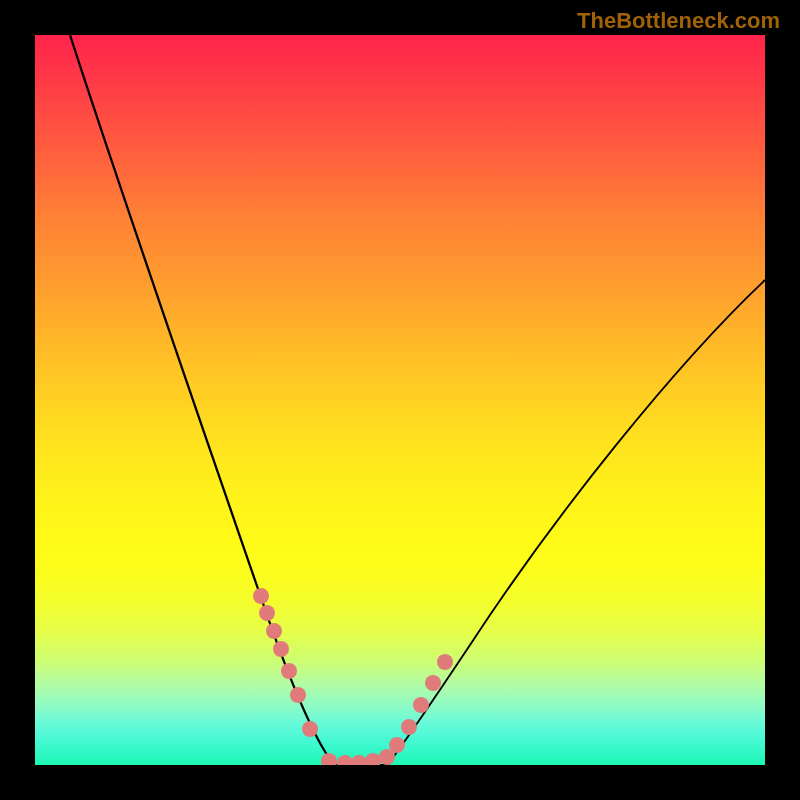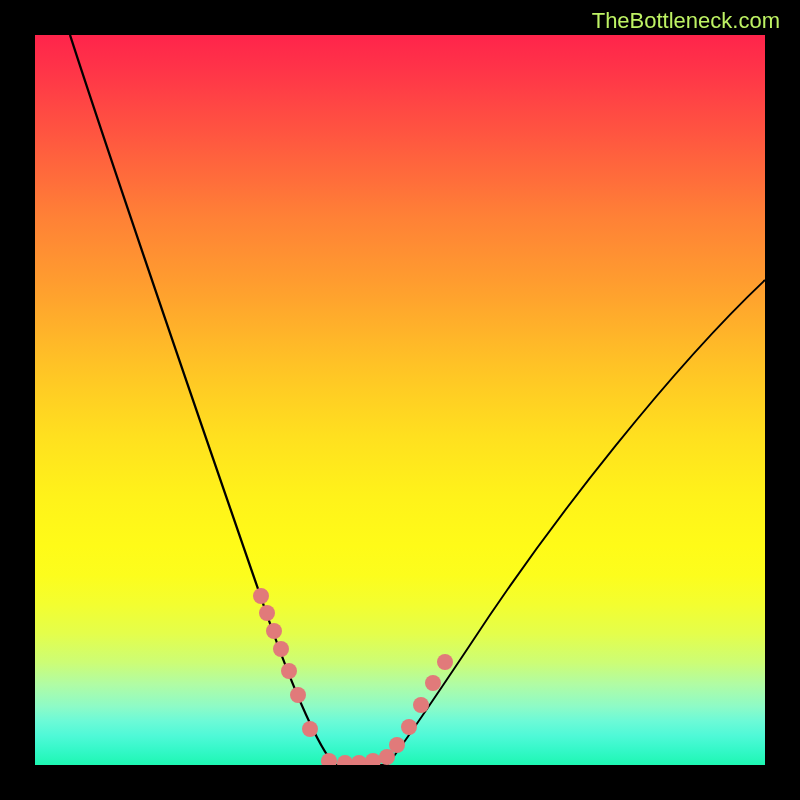--- a/index.html
+++ b/index.html
@@ -19,21 +19,21 @@
 #f3fe30 78%,
 #e4fe4b 82%,
 #ccfd76 86%,
 #b0fca5 89%,
 #8dfbc7 92%,
 #6cfad7 94%,
 #4ff9d7 96%,
 #34f8c8 98%,
 #1df7b2 100%);}
 .watermark{position:absolute;top:8px;right:20px;font-family:Arial,sans-serif;
-font-weight:normal;font-size:22px;color:#bef264;}
+font-weight:bold;font-size:22px;color:#a16207;}
 svg.curves{position:absolute;left:35px;top:35px;width:730px;height:730px;}
 </style>
 </head>
 <body>
 
 <div class="container">
   <div class="plot-area"></div>
 
   <svg class="curves" viewBox="0 0 730 730" preserveAspectRatio="none">
     <path d="M35 0 C 90 170, 170 400, 232 580 C 260 660, 285 715, 300 730" fill="none" stroke="#000" stroke-width="2.3"></path>

